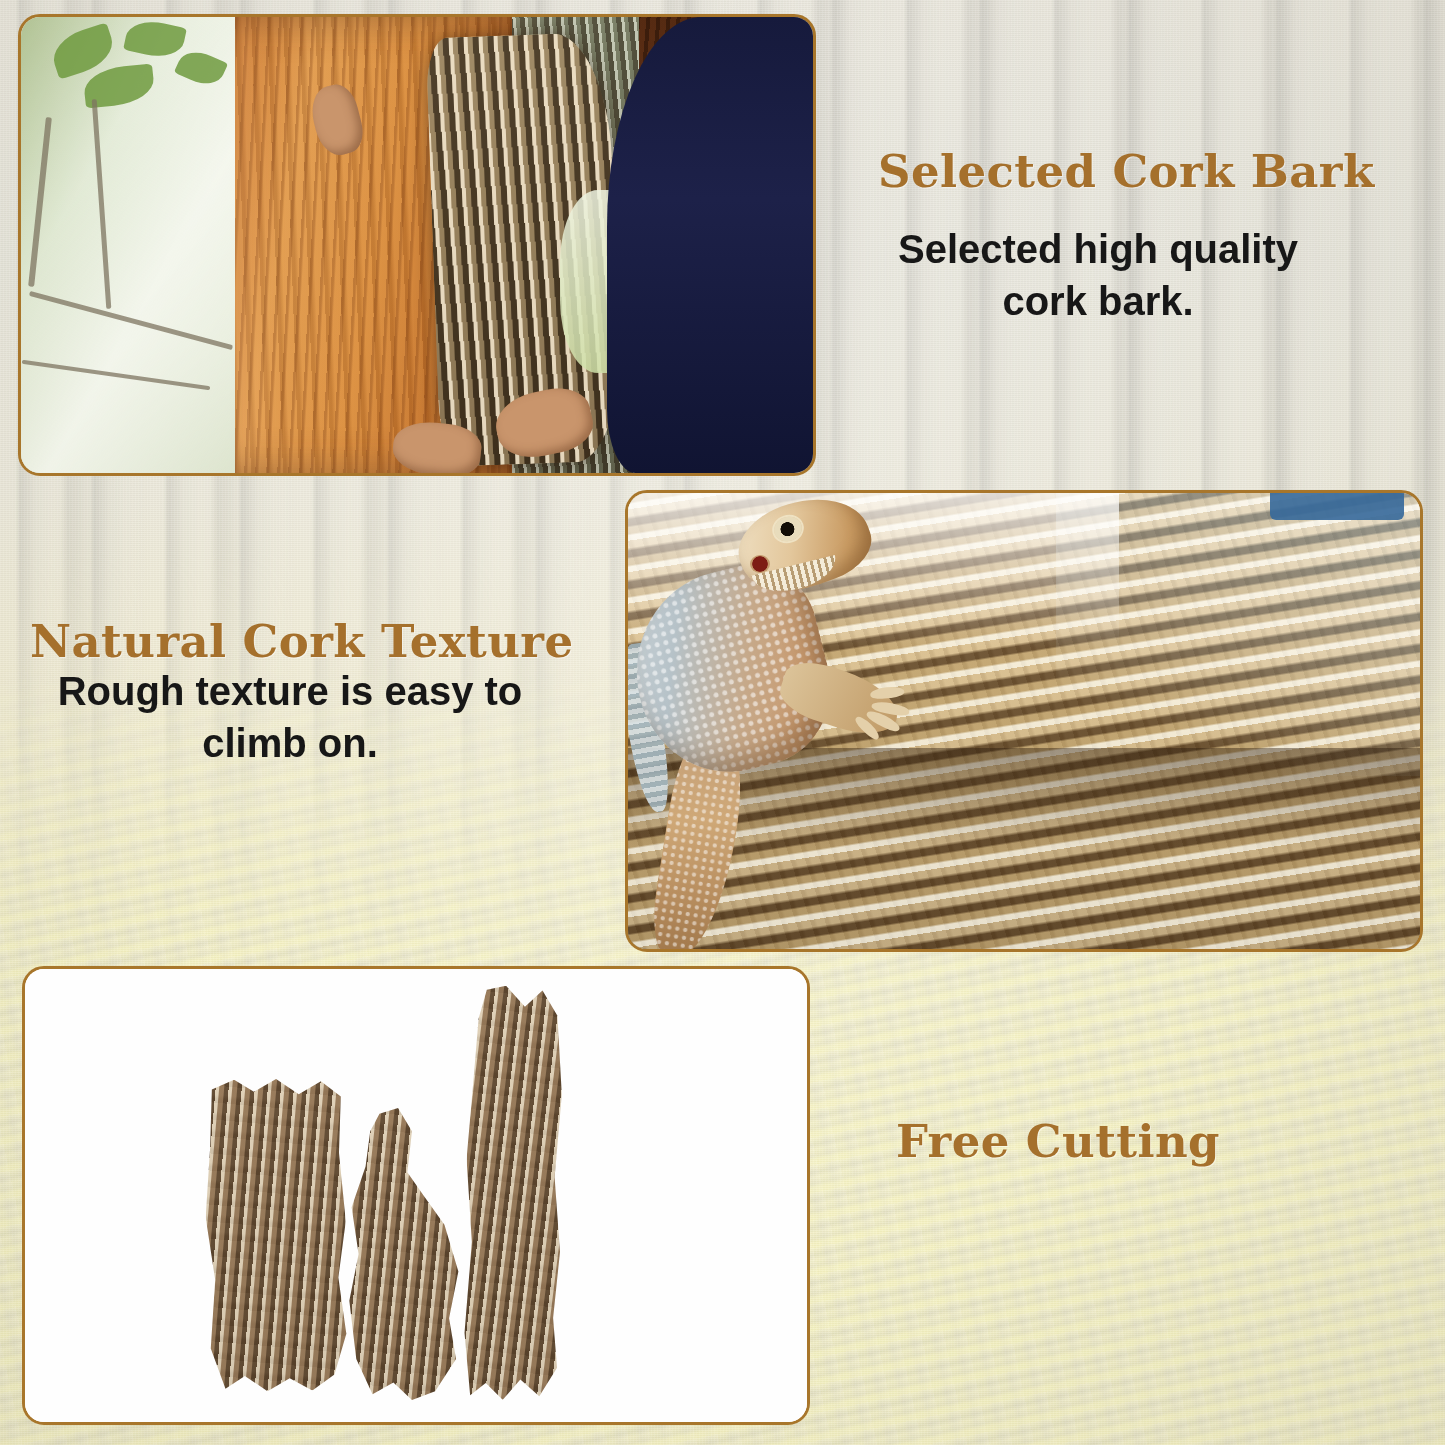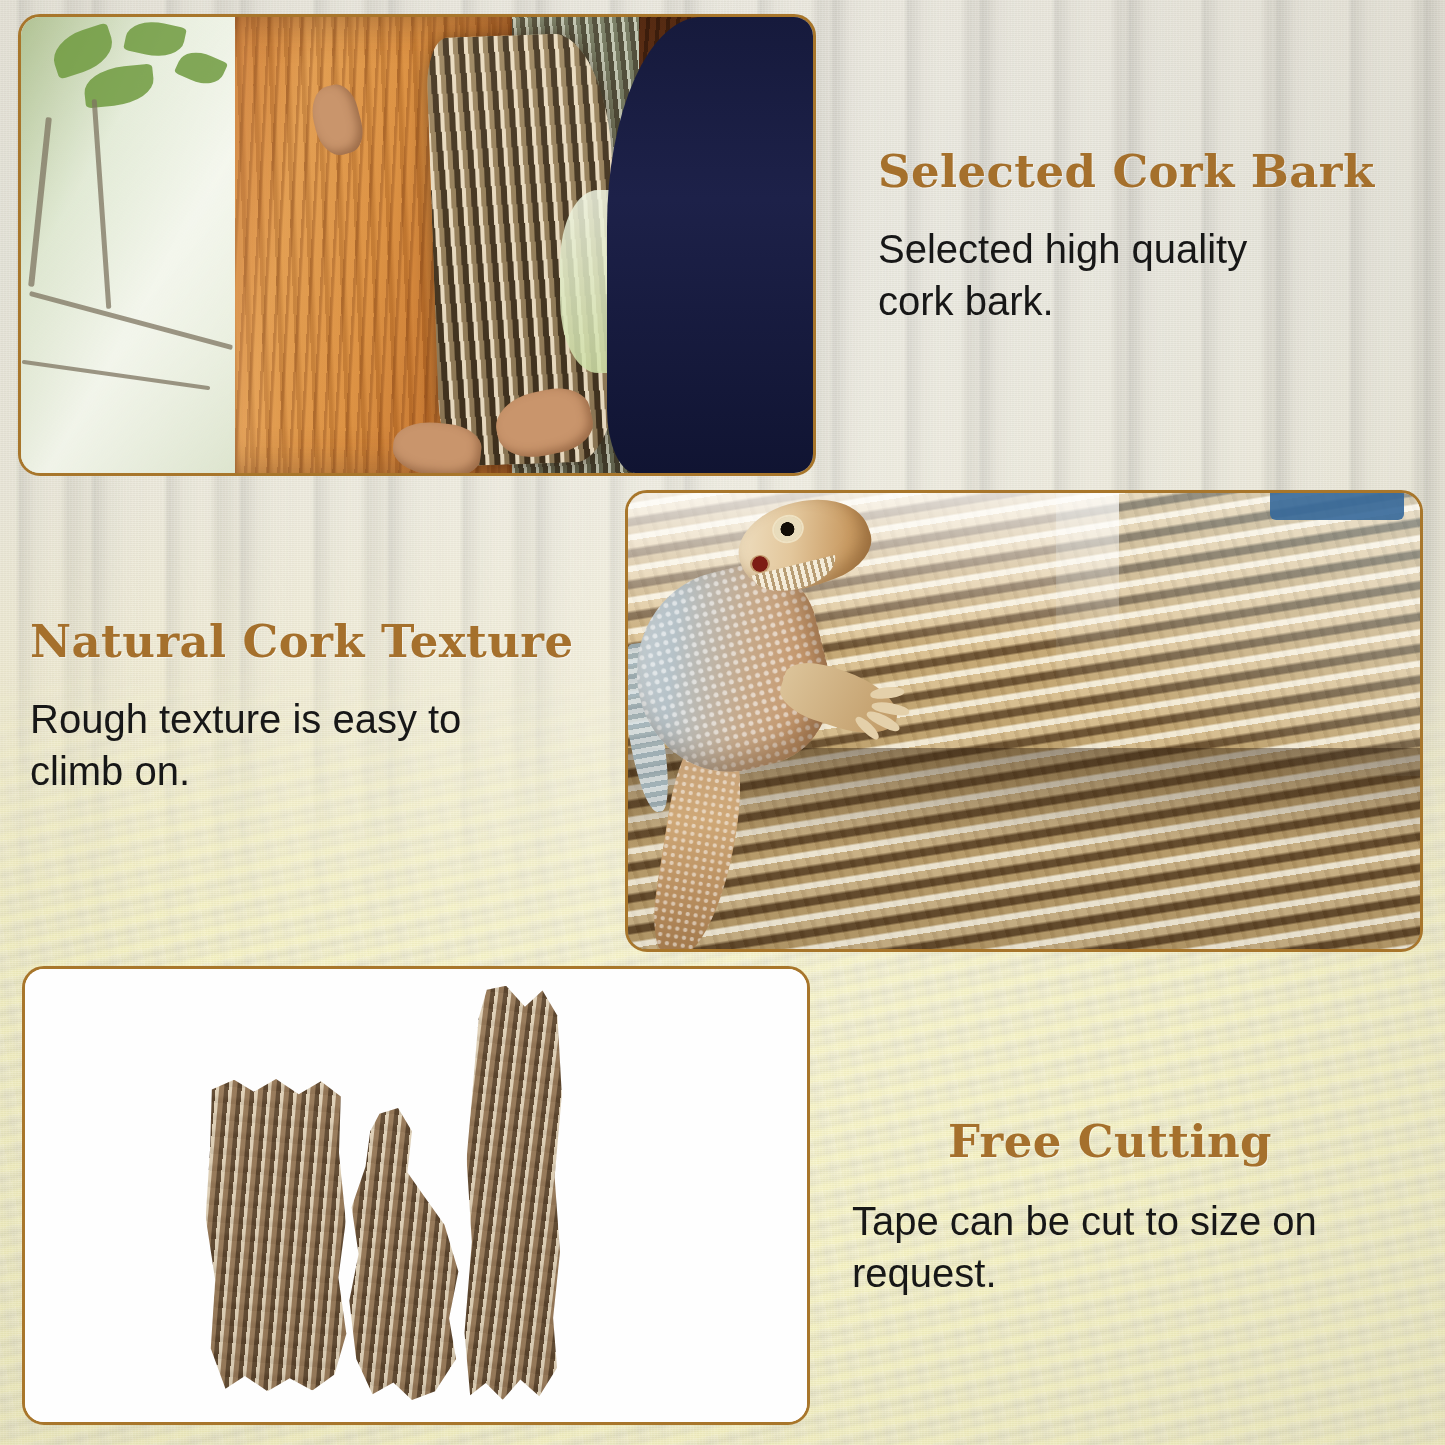--- a/index.html
+++ b/index.html
@@ -274,32 +274,33 @@
     color:#a5702c;
     letter-spacing:.4px;
     white-space:nowrap;
     text-shadow:1px 1px 0 rgba(255,255,255,.45);
     line-height:1.05;
   }
   .bodytext{
     font-family:"Liberation Sans", sans-serif;
     color:#171717;
     line-height:1.30;
-    font-weight:400;
+    font-weight:700;
+    text-align:center;
   }
 
   #text-cork-bark{left:878px;top:148px;width:540px;}
   #text-cork-bark .headline{font-size:45px;}
   #text-cork-bark .bodytext{font-size:40px;margin-top:28px;width:440px;}
 
   #text-rough-texture{left:30px;top:618px;width:600px;}
   #text-rough-texture .headline{font-size:45px;}
-  #text-rough-texture .bodytext{font-size:40px;margin-top:28px;width:520px;}
-
-  #text-free-cutting{left:852px;top:1118px;width:570px;}
+  #text-rough-texture .bodytext{font-size:40px;width:520px;}
+
+  #text-free-cutting{left:800px;top:1118px;width:570px;}
   #text-free-cutting .headline{font-size:45px;margin-left:96px;}
   #text-free-cutting .bodytext{font-size:40px;margin-top:30px;width:560px;}
 </style>
 </head>
 <body>
 
 <div id="stage">
 
   <div class="bg-base"></div>
   <div class="bg-trunks"></div>
@@ -368,16 +369,15 @@
     <div class="bodytext">Selected high quality cork bark.</div>
   </div>
 
   <div class="text-block" id="text-rough-texture">
     <div class="headline">Natural Cork Texture</div>
     <div class="bodytext">Rough texture is easy to climb on.</div>
   </div>
 
   <div class="text-block" id="text-free-cutting">
     <div class="headline">Free Cutting</div>
-    <div class="bodytext">Tape can be cut to size on request.</div>
   </div>
 
 </div>
 
 </body></html>

